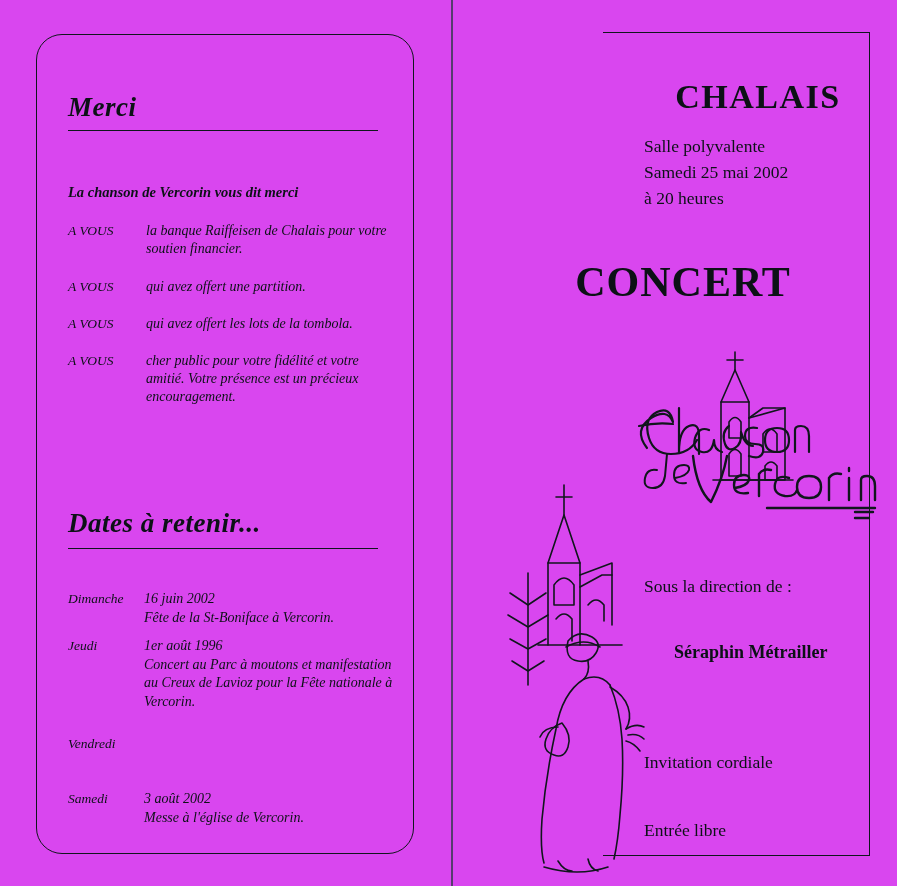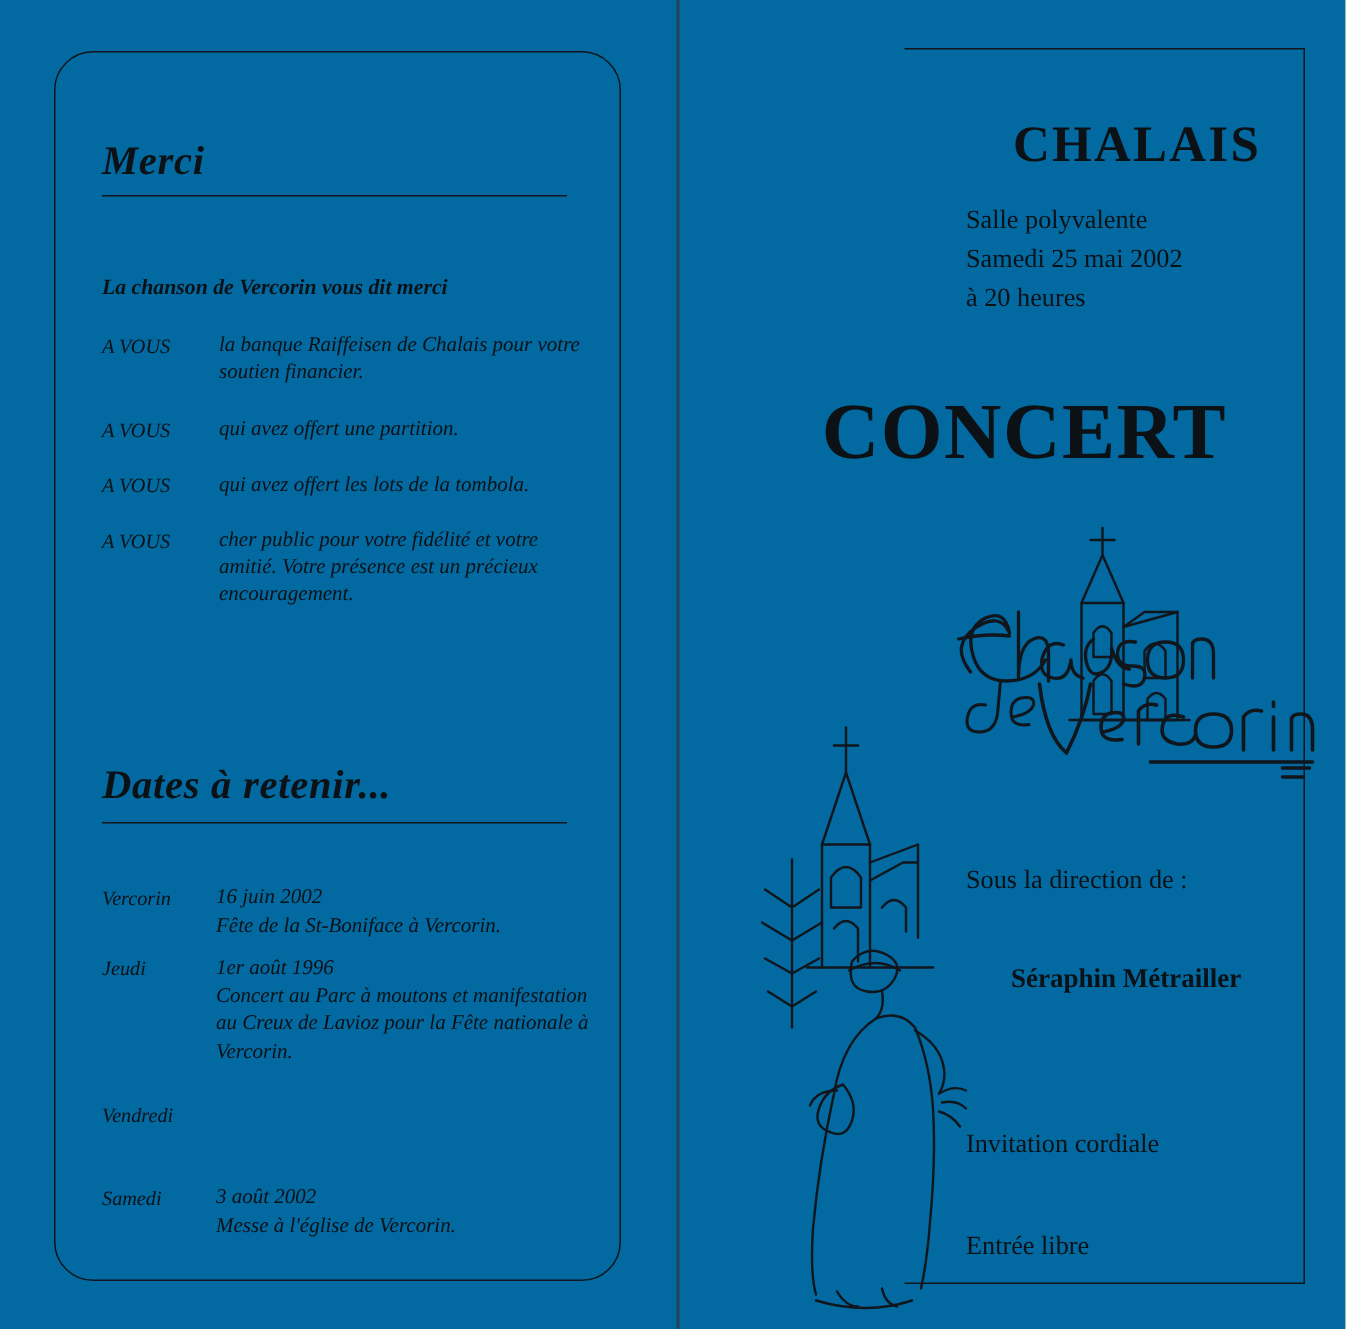--- a/index.html
+++ b/index.html
@@ -4,21 +4,21 @@
 <style>
   html, body {
     margin: 0;
     padding: 0;
     background: #ffffff;
   }
   #page {
     position: relative;
     width: 897px;
     height: 886px;
-    background: #0369a1;
+    background: #d946ef;
     overflow: hidden;
     font-family: "Liberation Serif", serif;
     color: #0c1116;
   }
   
   #left-panel {
     position: absolute;
     left: 0;
     top: 0;
     width: 450px;
@@ -153,21 +153,21 @@
     position: absolute;
     left: 192px;
     font-size: 17.5px;
   }
   #concert {
     position: absolute;
     left: 36px;
     top: 258px;
     width: 390px;
     text-align: center;
-    font-size: 53px;
+    font-size: 42px;
     font-weight: bold;
     letter-spacing: 1px;
   }
   .direction-line {
     position: absolute;
     left: 192px;
     font-size: 17.5px;
   }
   .direction-name {
     position: absolute;
@@ -228,21 +228,21 @@
 
     <div class="thanks-row" style="left:68px; top:352px; width:340px; height:60px;">
       <span class="who">A VOUS</span>
       <span class="what" style="width:240px;">cher public pour votre fidélité et votre amitié. Votre présence est un précieux encouragement.</span>
     </div>
 
     <div class="section-title" style="left:68px; top:508px;">Dates à retenir...</div>
     <div class="section-rule" style="left:68px; top:548px; width:310px;"></div>
 
     <div class="date-row" style="left:68px; top:590px; width:340px; height:42px;">
-      <span class="day">Vercorin</span>
+      <span class="day">Dimanche</span>
       <span class="detail">
         <span class="d-date">16 juin 2002</span>
         <span class="d-desc">Fête de la St-Boniface à Vercorin.</span>
       </span>
     </div>
 
     <div class="date-row" style="left:68px; top:637px; width:340px; height:80px;">
       <span class="day">Jeudi</span>
       <span class="detail" style="width:252px;">
         <span class="d-date">1er août 1996</span>

